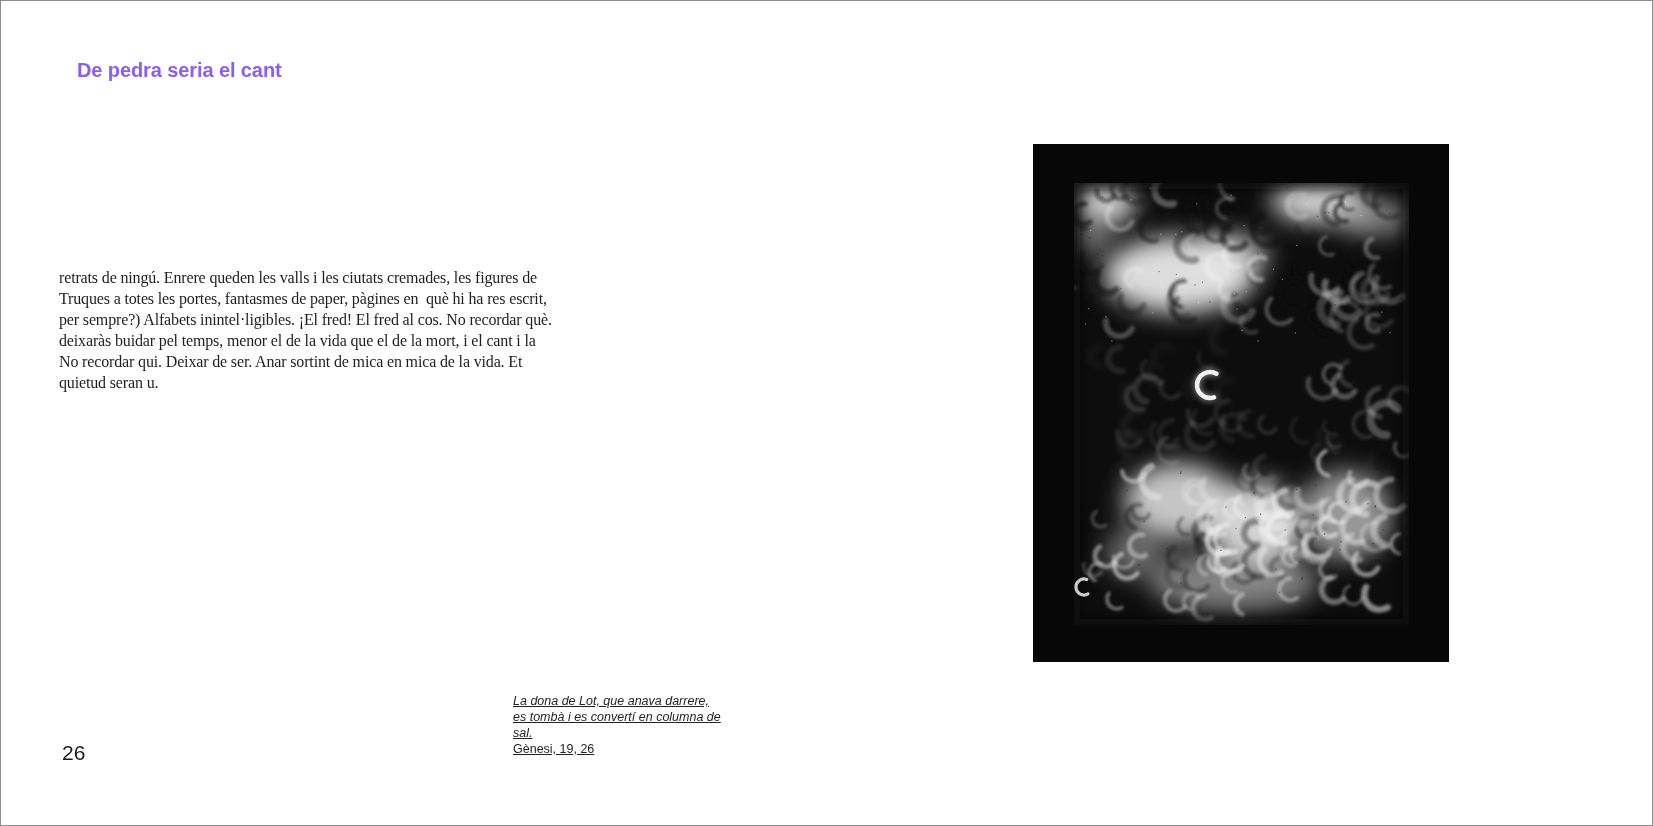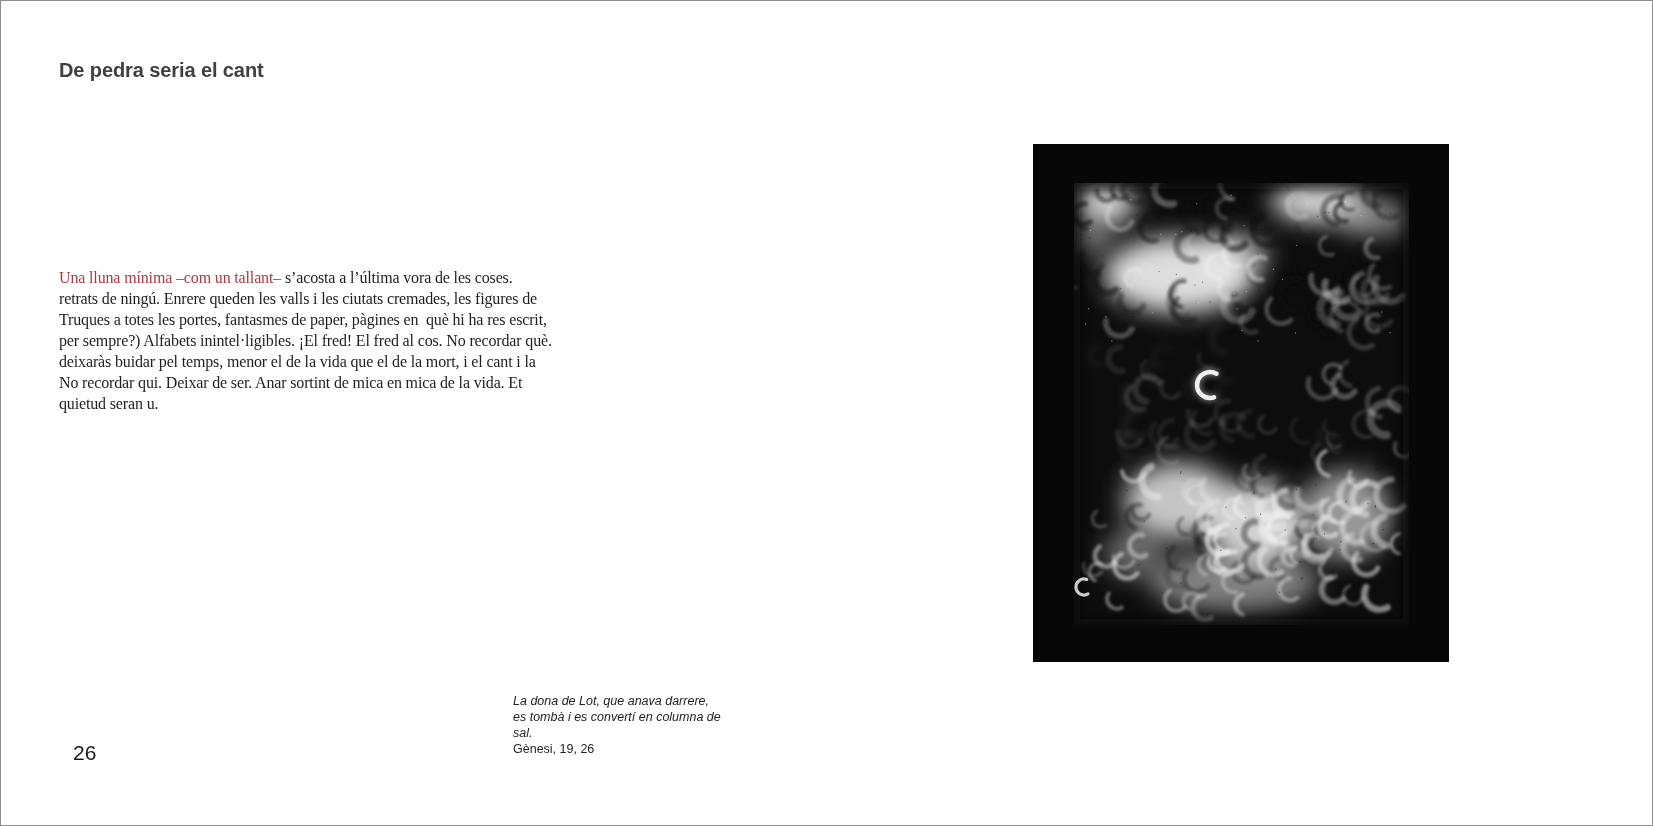--- a/index.html
+++ b/index.html
@@ -2,56 +2,55 @@
 <html><head>
 <meta charset="utf-8">
 <style>
   html,body{margin:0;padding:0;background:#fff;}
   .sheet{
     position:relative;width:1653px;height:826px;box-sizing:border-box;
     background:#ffffff;border:1px solid #8d8d8d;overflow:hidden;
     font-family:"Liberation Sans",sans-serif;
   }
   .title{
-    position:absolute;left:58px;top:57px;
+    position:absolute;left:76px;top:57px;
     font:bold 20px/1.2 "Liberation Sans",sans-serif;
-    color:#404040;letter-spacing:-.1px;
+    color:#8b5cf6;letter-spacing:-.1px;
   }
   .para{
     position:absolute;left:58px;top:266px;
     font:16px/21px "Liberation Serif",serif;
     color:#1e1e1e;letter-spacing:-.15px;
   }
   .para .ln{white-space:pre;}
   .red{color:#ab3a44;}
   .photo-frame{
     position:absolute;left:1032px;top:143px;width:416px;height:518px;
     background:#070707;
   }
   .photo-frame svg{position:absolute;left:41px;top:39px;display:block;}
   .quote{
     position:absolute;left:512px;top:692px;width:226px;
     font:italic 12.5px/16px "Liberation Sans",sans-serif;
-    color:#242424;letter-spacing:0;
+    color:#242424;letter-spacing:0;text-decoration:underline;
   }
   .quote .attr{font-style:normal;text-align:left;}
   .pagenum{
-    position:absolute;left:72px;top:741px;
+    position:absolute;left:61px;top:741px;
     font:21px/1 "Liberation Sans",sans-serif;color:#1a1a1a;
   }
 </style>
 </head>
 <body>
 
 <div class="sheet">
 
   <div class="title">De pedra seria el cant</div>
 
   <div class="para">
-    <div class="ln"><span class="red">Una lluna mínima –com un tallant–</span><span> s’acosta a l’última vora de les coses.</span></div>
     <div class="ln">retrats de ningú. Enrere queden les valls i les ciutats cremades, les figures de</div>
     <div class="ln">Truques a totes les portes, fantasmes de paper, pàgines en  què hi ha res escrit,</div>
     <div class="ln">per sempre?) Alfabets inintel·ligibles. ¡El fred! El fred al cos. No recordar què.</div>
     <div class="ln">deixaràs buidar pel temps, menor el de la vida que el de la mort, i el cant i la</div>
     <div class="ln">No recordar qui. Deixar de ser. Anar sortint de mica en mica de la vida. Et</div>
     <div class="ln">quietud seran u.</div>
   </div>
 
   <div class="photo-frame">
     <svg id="eclipse-art" width="335" height="442" viewBox="0 0 335 442">

